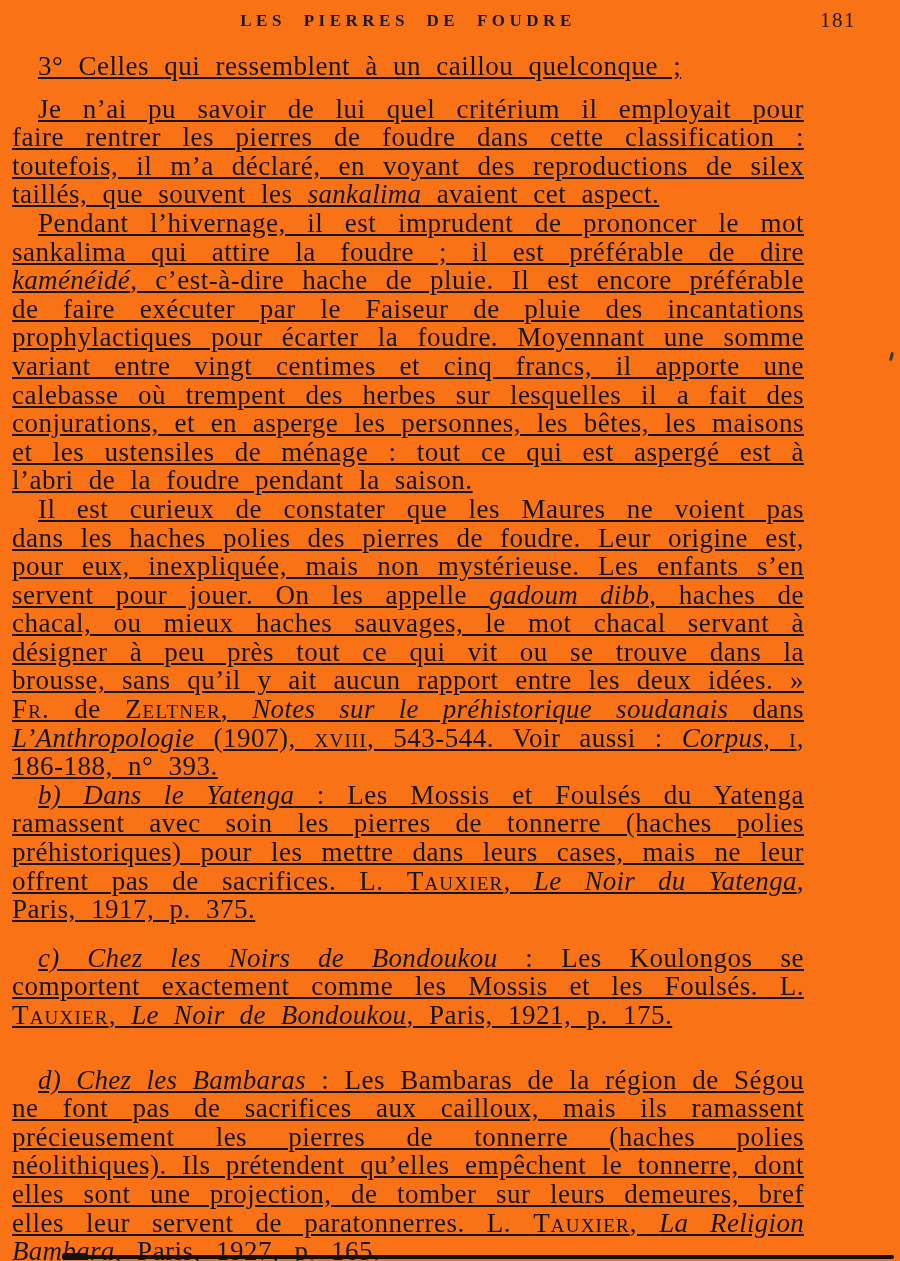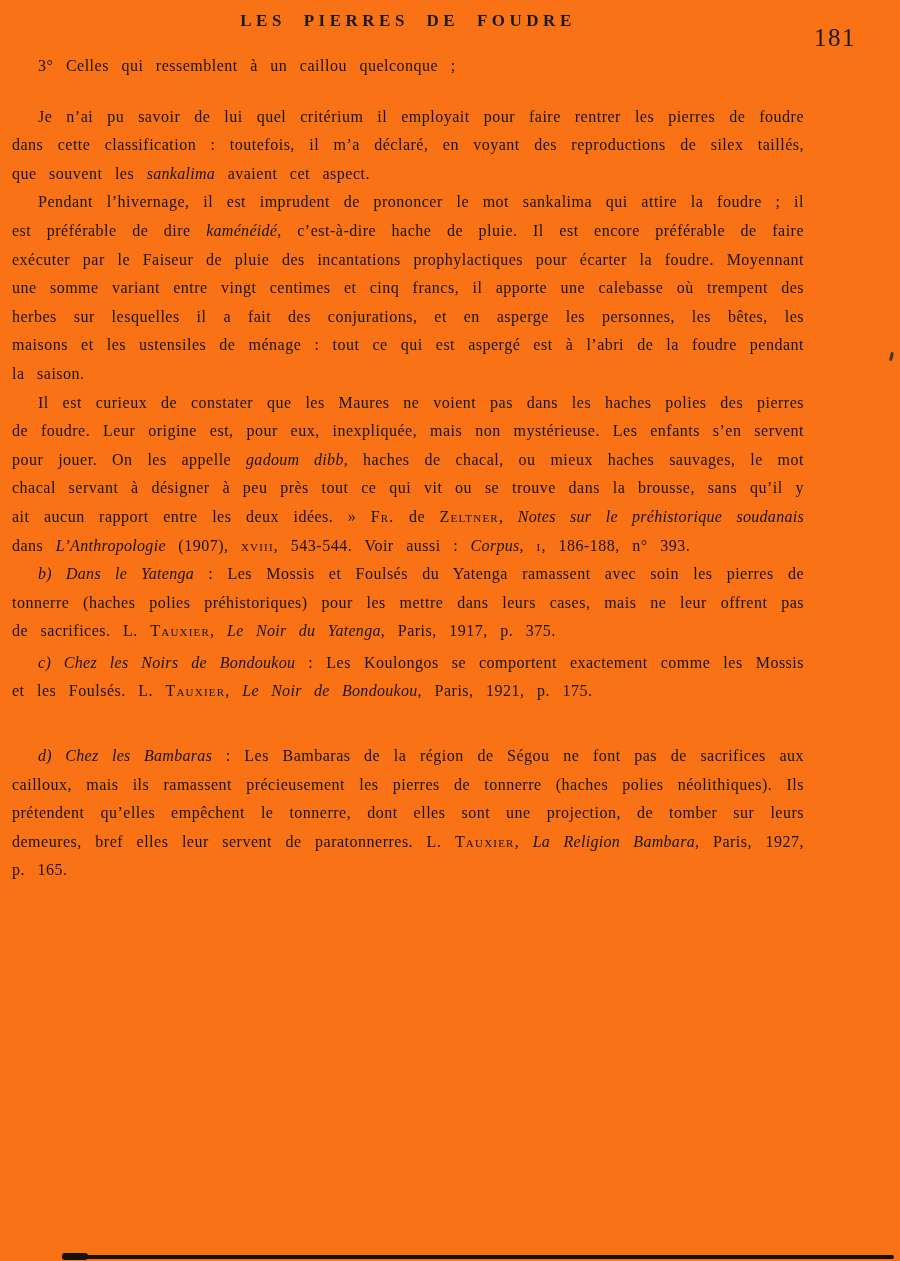--- a/index.html
+++ b/index.html
@@ -29,38 +29,39 @@
     display: inline-block;
     font-size: 17px;
     font-weight: 700;
     letter-spacing: 4.5px;
     word-spacing: 9px;
     padding-top: 3px;
     color: #1b1916;
   }
   .page-number {
     position: absolute;
-    top: 16px;
+    top: 0px;
     right: -52px; 
-    font-size: 25px;
+    font-size: 21px;
     letter-spacing: 1.5px;
     color: #1b1916;
   }
   .text-block p {
     margin: 0;
-    font-size: 16px;
+    font-size: 27px;
     line-height: 28.6px;
     text-align: justify;
     text-indent: 26px;
     letter-spacing: 0.5px;
     word-spacing: 8px;
+    text-decoration: underline;
   }
-  .text-block p.gap-a { margin-top: 22px; }
+  .text-block p.gap-a { margin-top: 14px; }
   .text-block p.gap-b { }
-  .text-block p.gap-c { margin-top: 3px; }
+  .text-block p.gap-c { margin-top: 20px; }
   .text-block p.gap-d { margin-top: 36px; }
   .i  { font-style: italic; letter-spacing: 0.3px; }
   .sc { font-variant: small-caps; letter-spacing: 1.2px; }
   
   .scan-edge-line {
     position: absolute;
     left: 62px;
     right: 6px;
     bottom: 2px;
     height: 4px;

